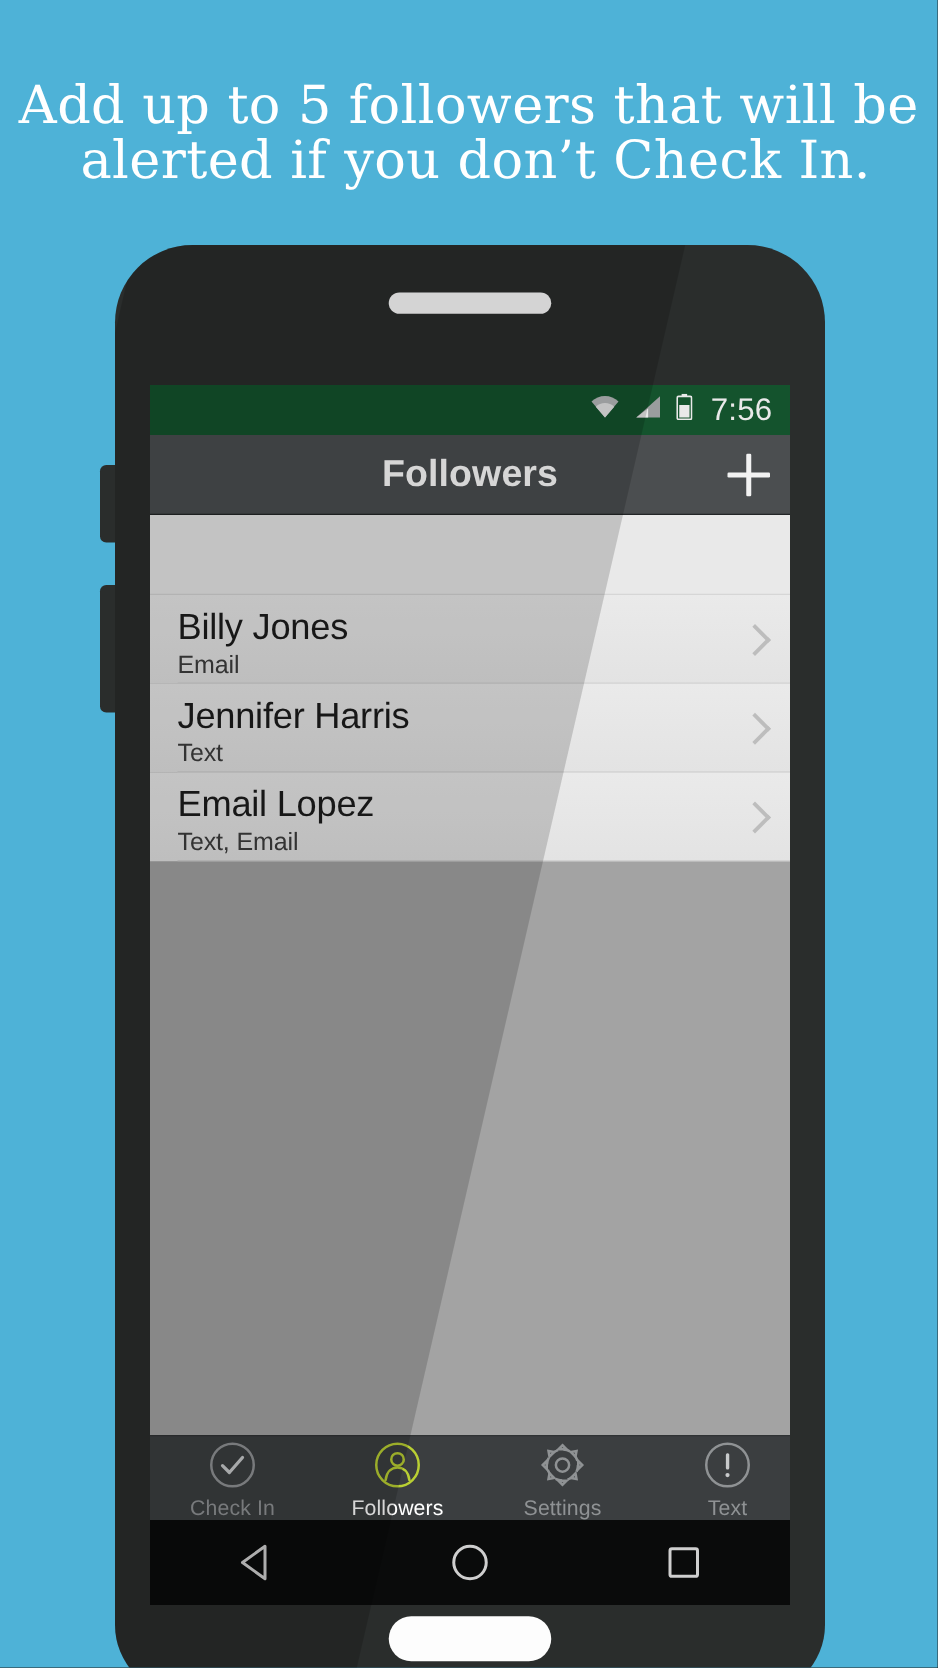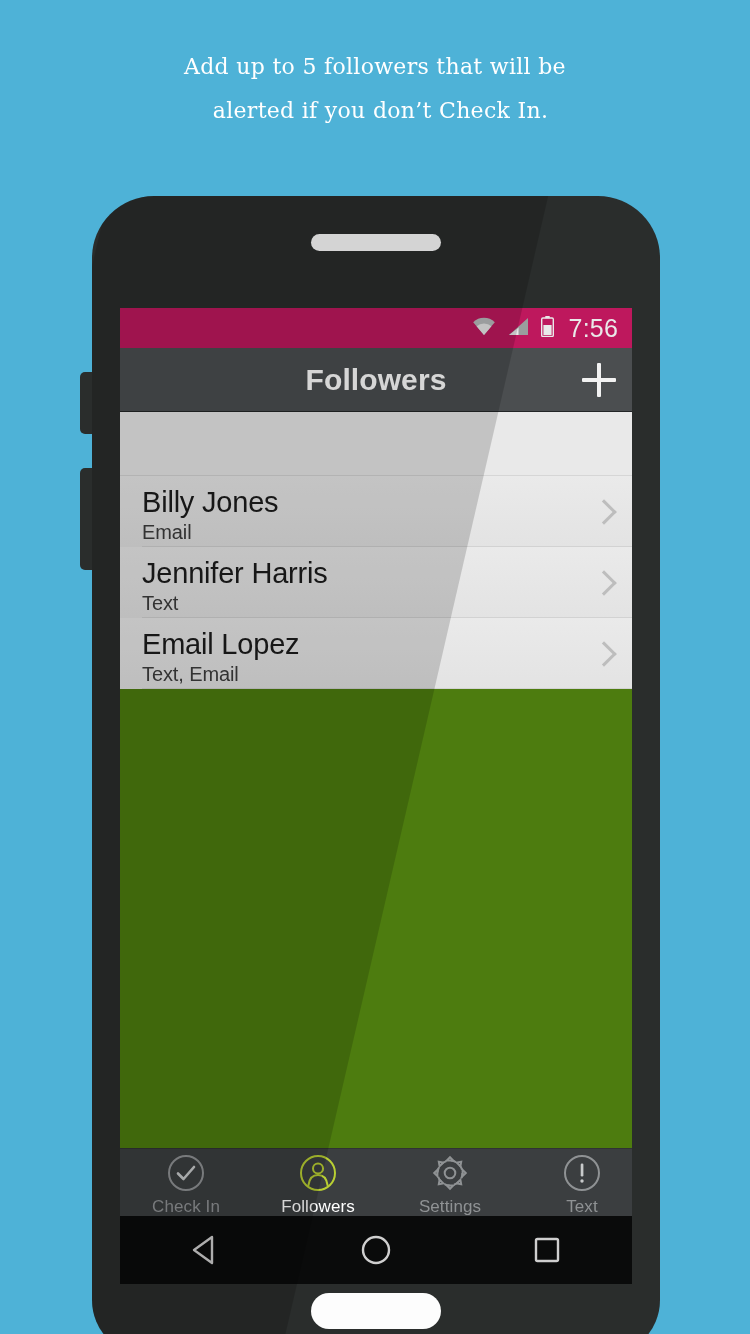--- a/index.html
+++ b/index.html
@@ -12,27 +12,27 @@
 
   body {
     background: #4eb2d7;
     font-family: "Liberation Sans", sans-serif;
     position: relative;
   }
 
   
   .headline {
     position: absolute;
-    top: 45px;
+    top: 62px;
     left: 0;
     width: 750px;
     text-align: center;
     color: #ffffff;
     font-family: "DejaVu Serif", serif;
-    font-size: 22px;
+    font-size: 42px;
     line-height: 44px;
     letter-spacing: 0.3px;
     font-weight: 400;
   }
   .headline .l2 { display: block; padding-left: 11px; }
 
   
   .phone {
     position: absolute;
     left: 92px;
@@ -86,21 +86,21 @@
     top: 112px;
     width: 512px;
     height: 908px;
     background: #e8e8e8;
     overflow: hidden;
   }
 
   
   .statusbar {
     height: 40px;
-    background: #be185d;
+    background: #14532d;
     display: flex;
     align-items: center;
     justify-content: flex-end;
     padding-right: 14px;
     gap: 11px;
   }
   .sb-icon { display: block; }
   .sb-time {
     color: #e9e9e9;
     font-size: 25px;
@@ -139,21 +139,21 @@
     content: "";
     position: absolute;
     background: #f2f2f2;
     border-radius: 1px;
   }
   .appbar-plus::before { left: 0; top: 15px; width: 34px; height: 4px; }
   .appbar-plus::after  { top: 0; left: 15px; height: 34px; width: 4px; }
 
   
   .list-wrap {
-    background: #4d7c0f;
+    background: #a3a3a3;
     height: 804px;
     position: relative;
   }
   .list-header-strip {
     height: 64px;
     background: #e9e9e9;
     border-bottom: 1px solid #d6d6d6;
   }
   .row {
     position: relative;

